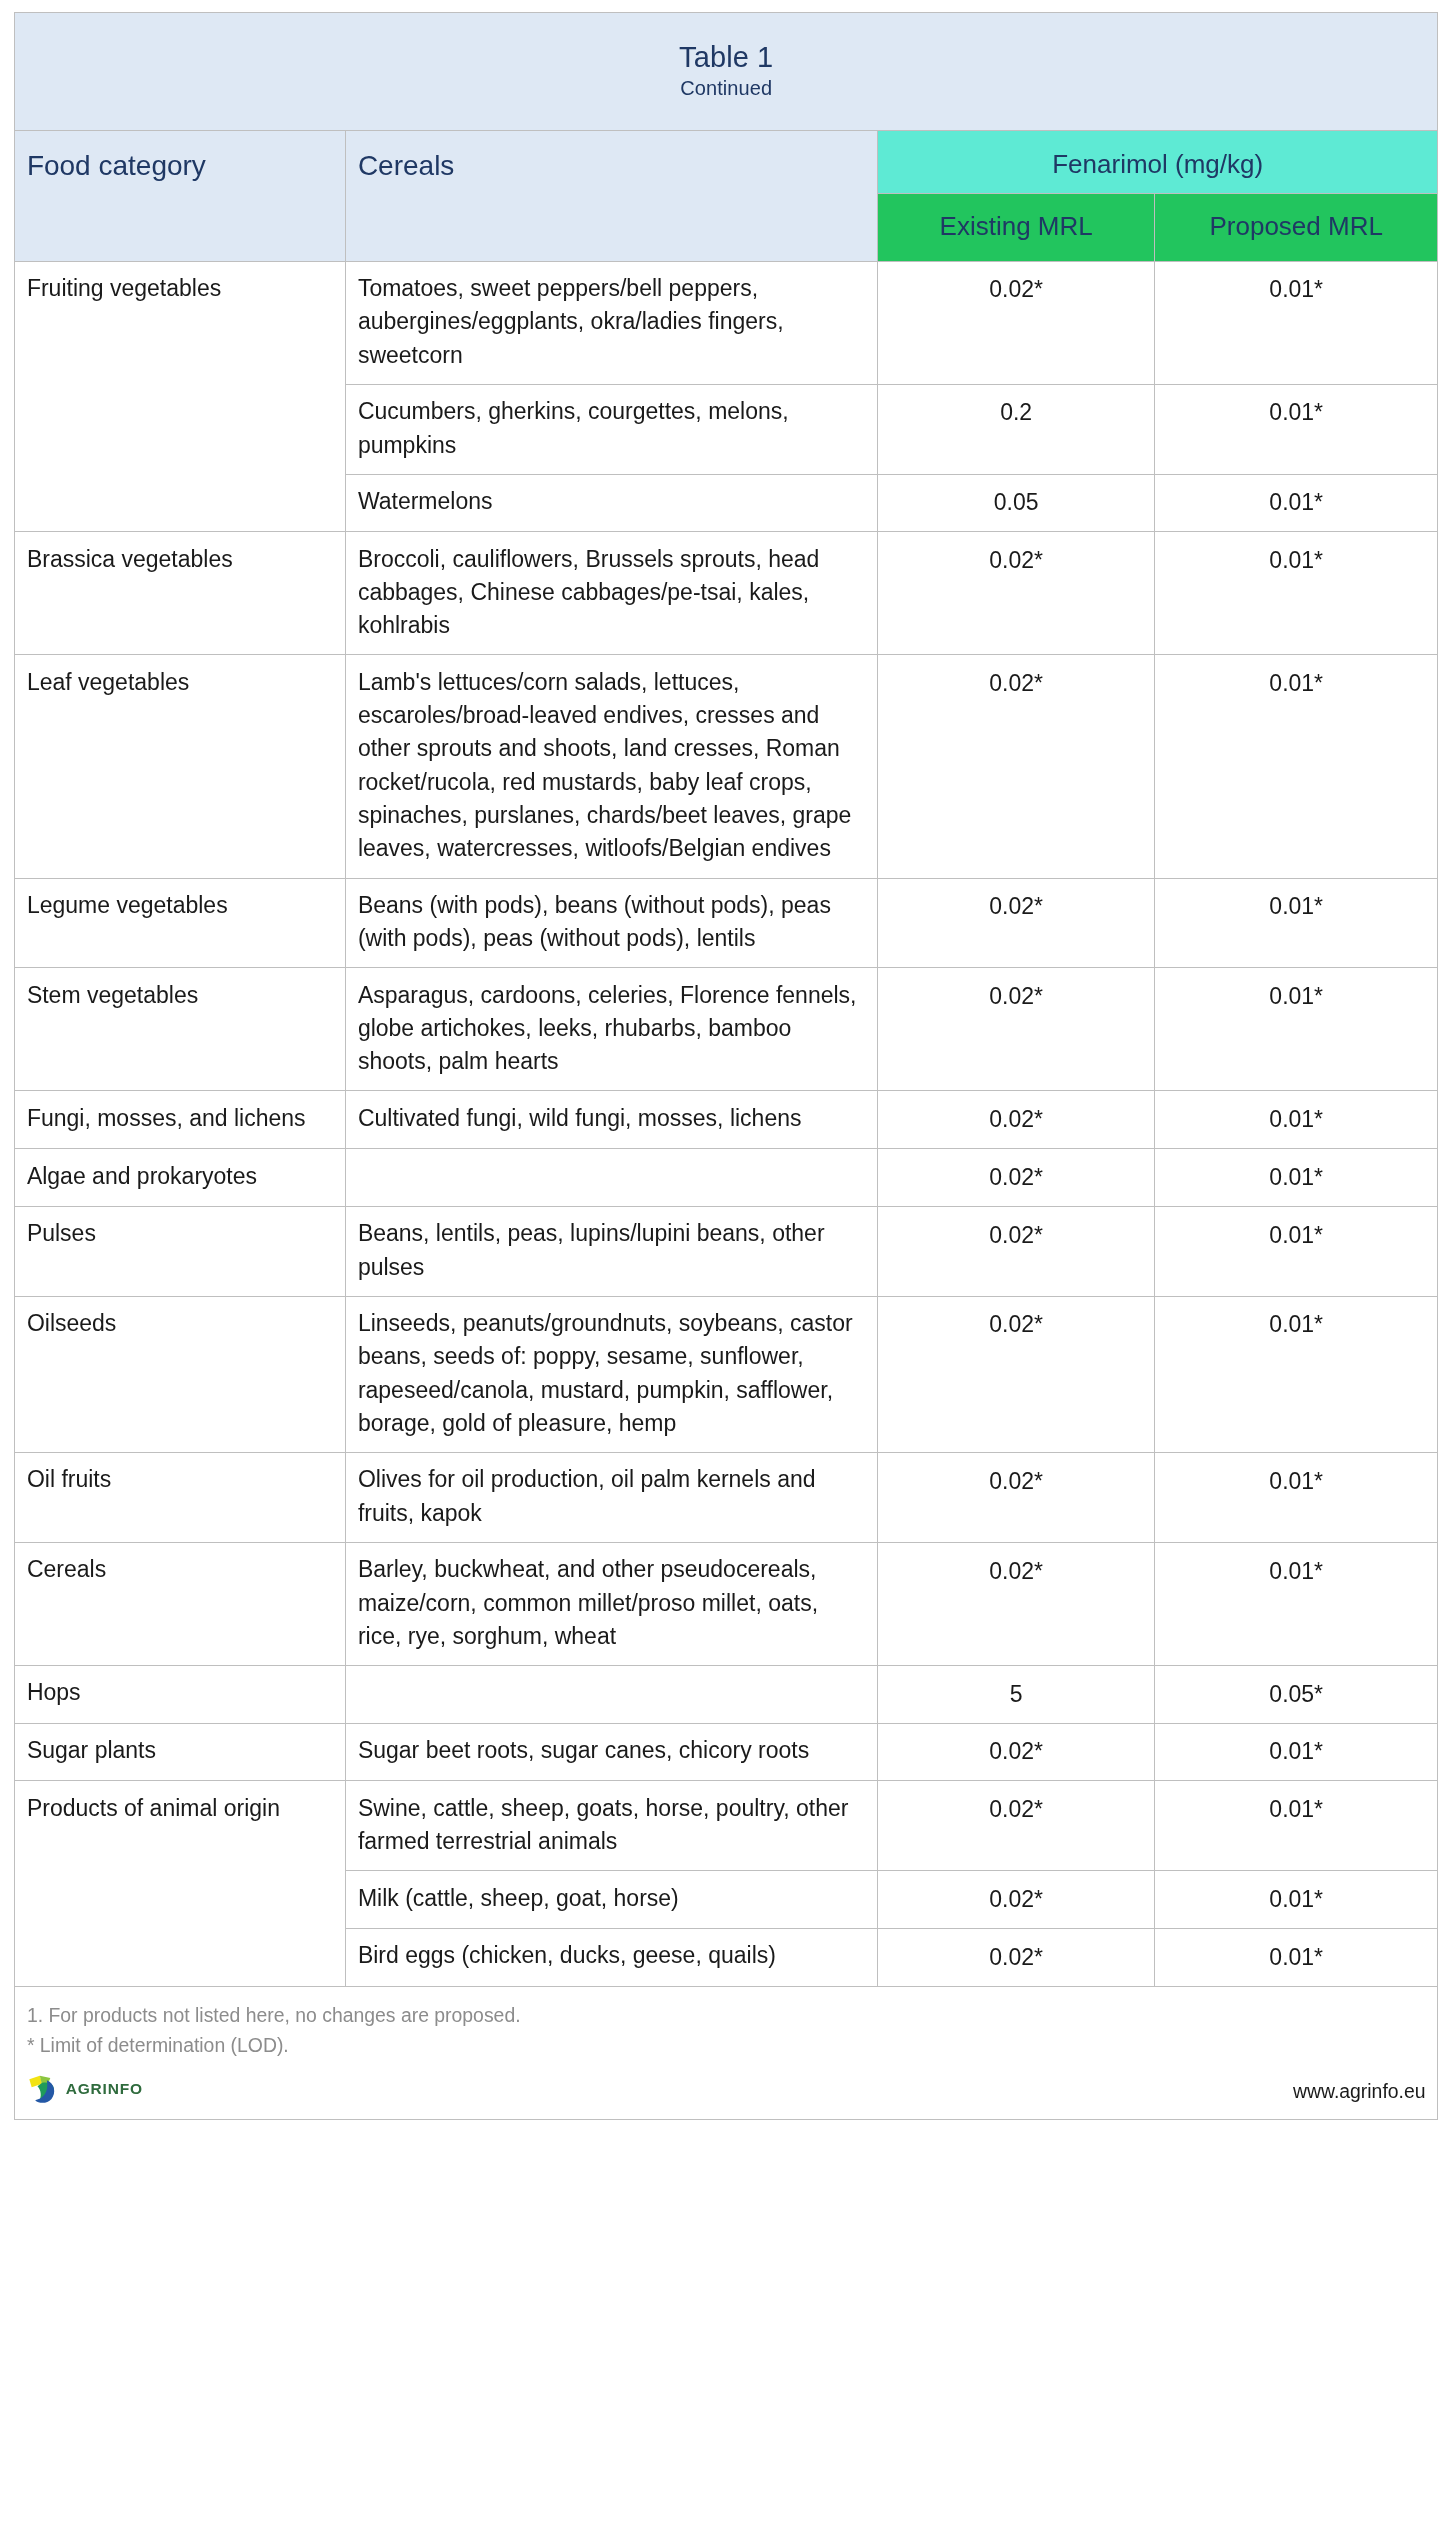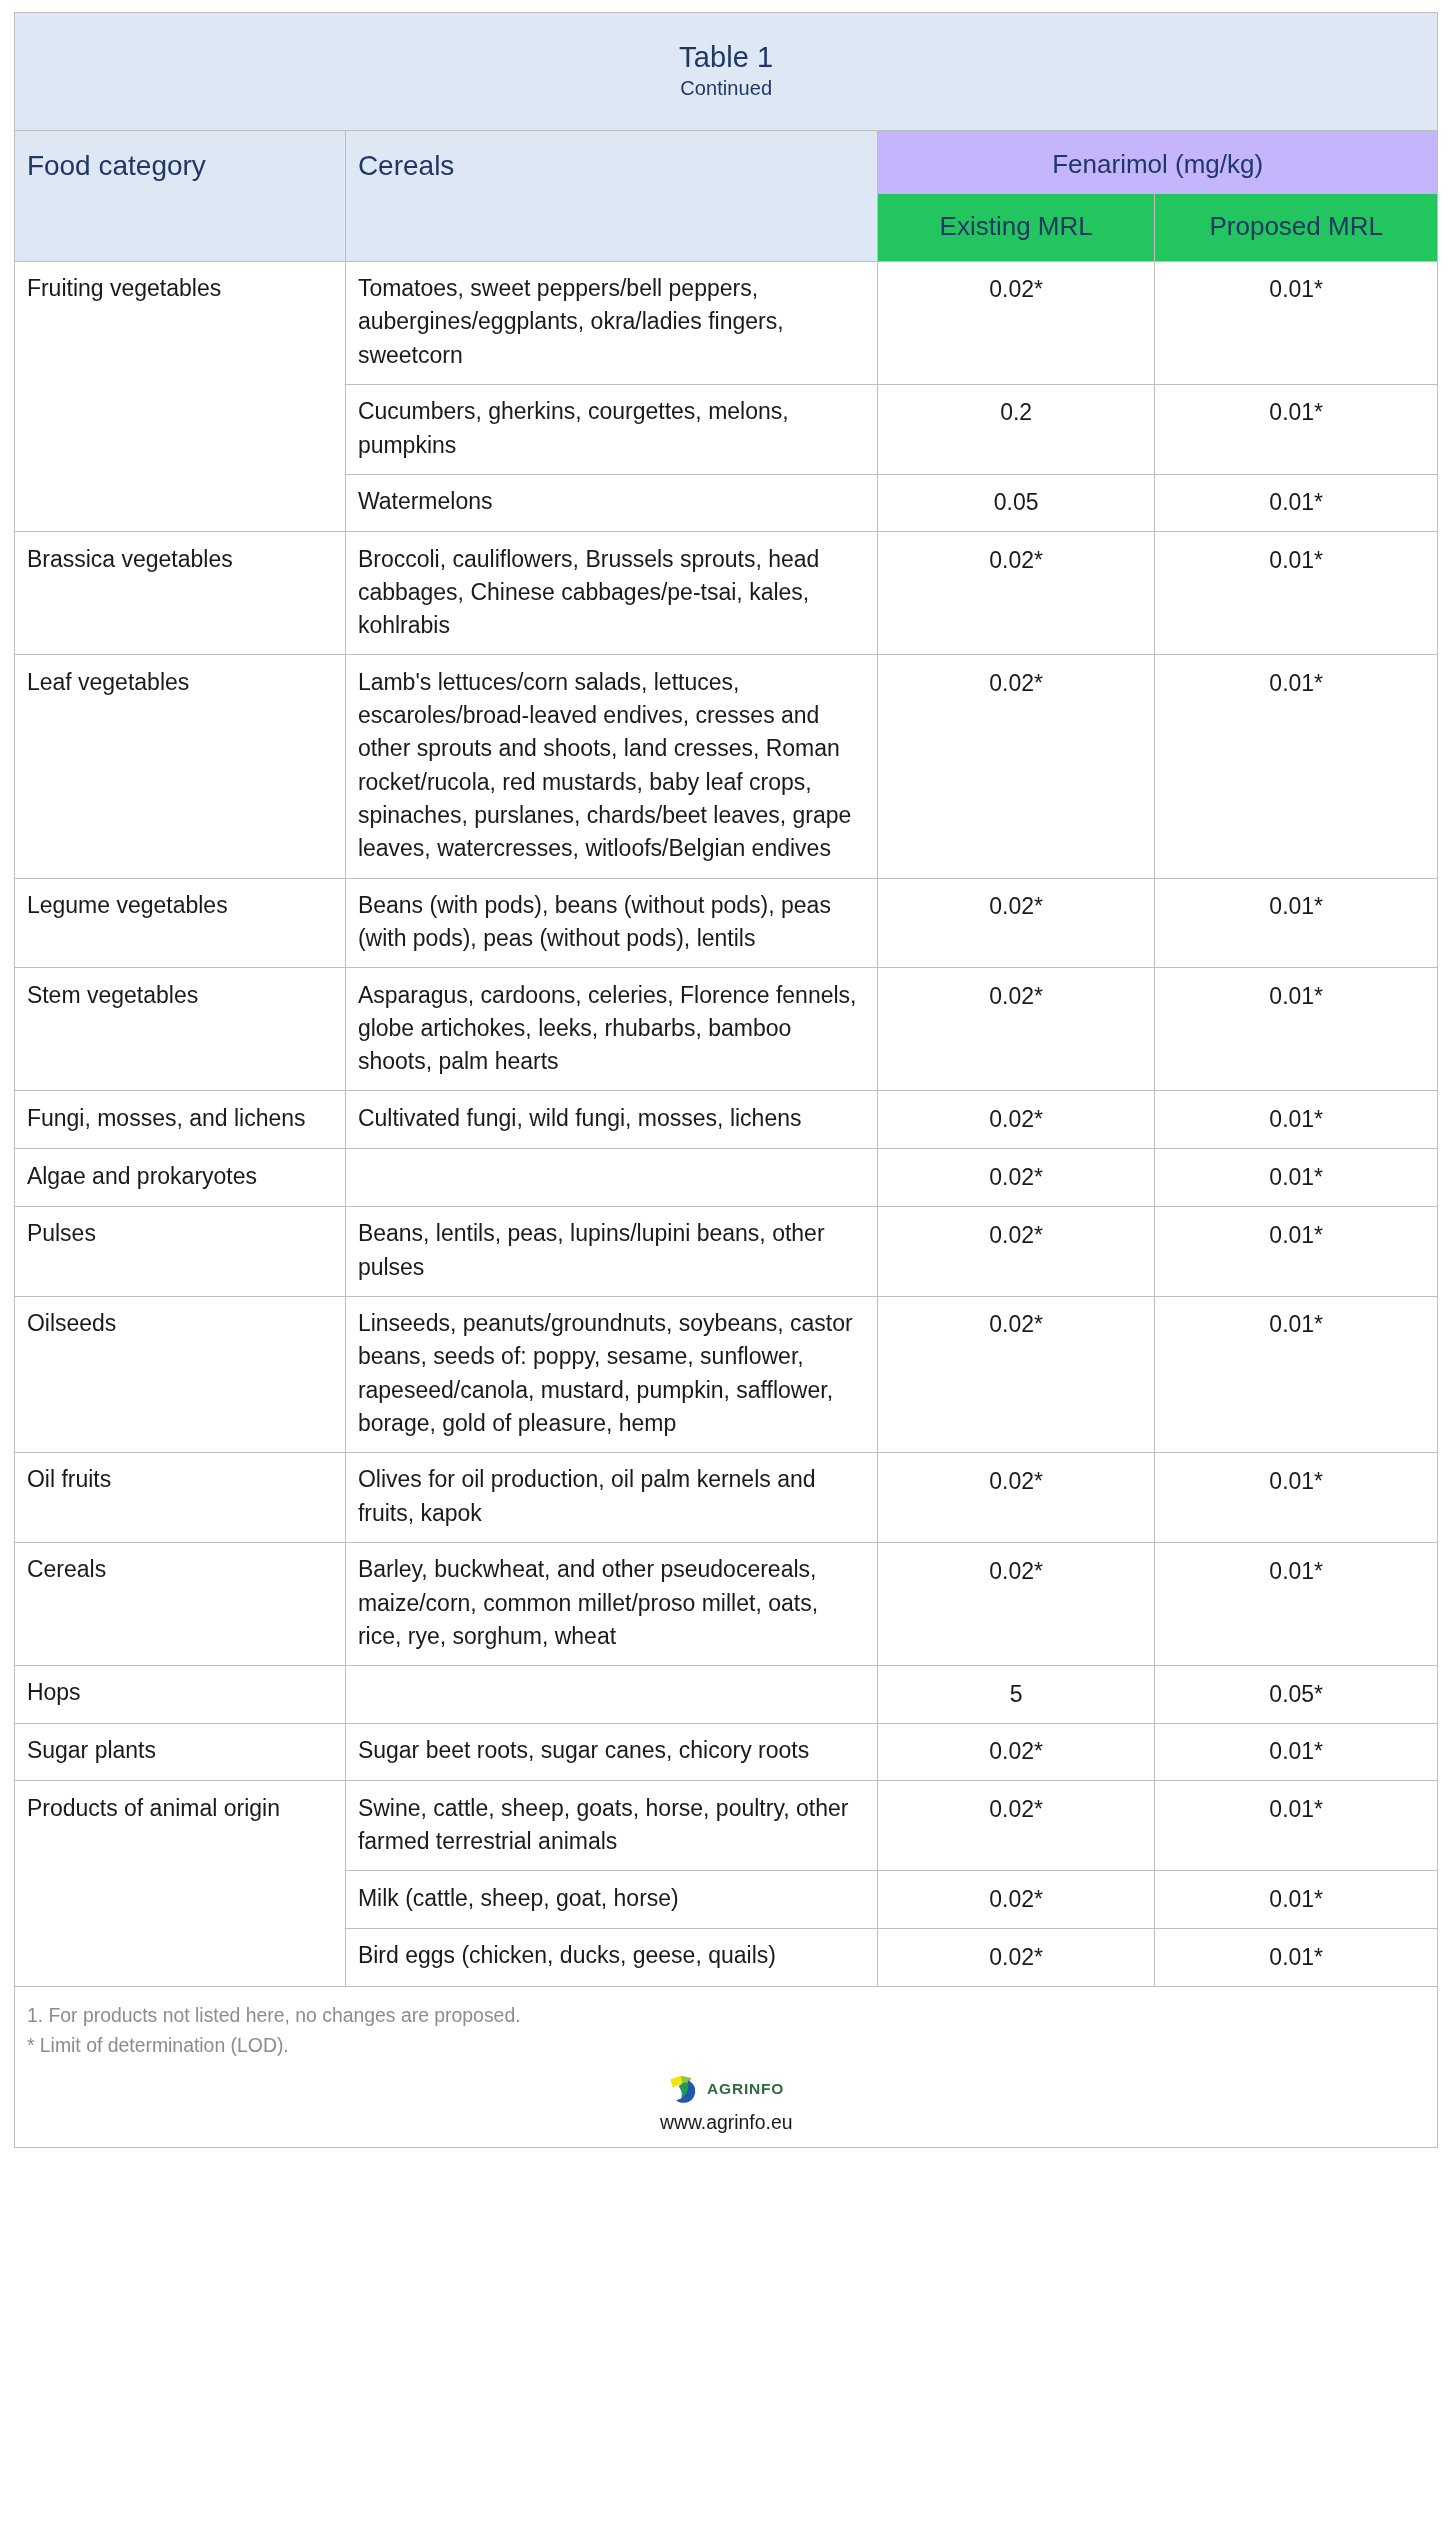--- a/index.html
+++ b/index.html
@@ -62,21 +62,21 @@
   
   .hdr {
     background: #dee8f4;
     color: #1f3864;
     font-size: 28px;
     line-height: 1.3;
     vertical-align: top;
     padding-top: 17px !important;
   }
   .hdr-center {
-    background: #c4b5fd;
+    background: #5eead4;
     color: #1f3864;
     font-size: 26px;
     line-height: 1.3;
     text-align: center !important;
     vertical-align: top;
     padding-top: 17px !important;
   }
   .hdr-sub {
     background: #22c55e;
     color: #1f3864;
@@ -118,23 +118,23 @@
   .footnote {
     color: #8c8c8c;
     font-size: 19.4px;
     line-height: 1.45;
     margin: 0 0 2.6px 0;
   }
   .brand-block {
     margin-top: 11.7px;
     text-align: center;
     display: flex;
-    flex-direction: column;
+    flex-direction: row;
     align-items: center;
-    justify-content: flex-end;
+    justify-content: space-between;
   }
   .brand-row {
     display: flex;
     align-items: center;
     justify-content: center;
     gap: 3.9px;
   }
   .brand-mark {
     width: 35px;
     height: 35px;

